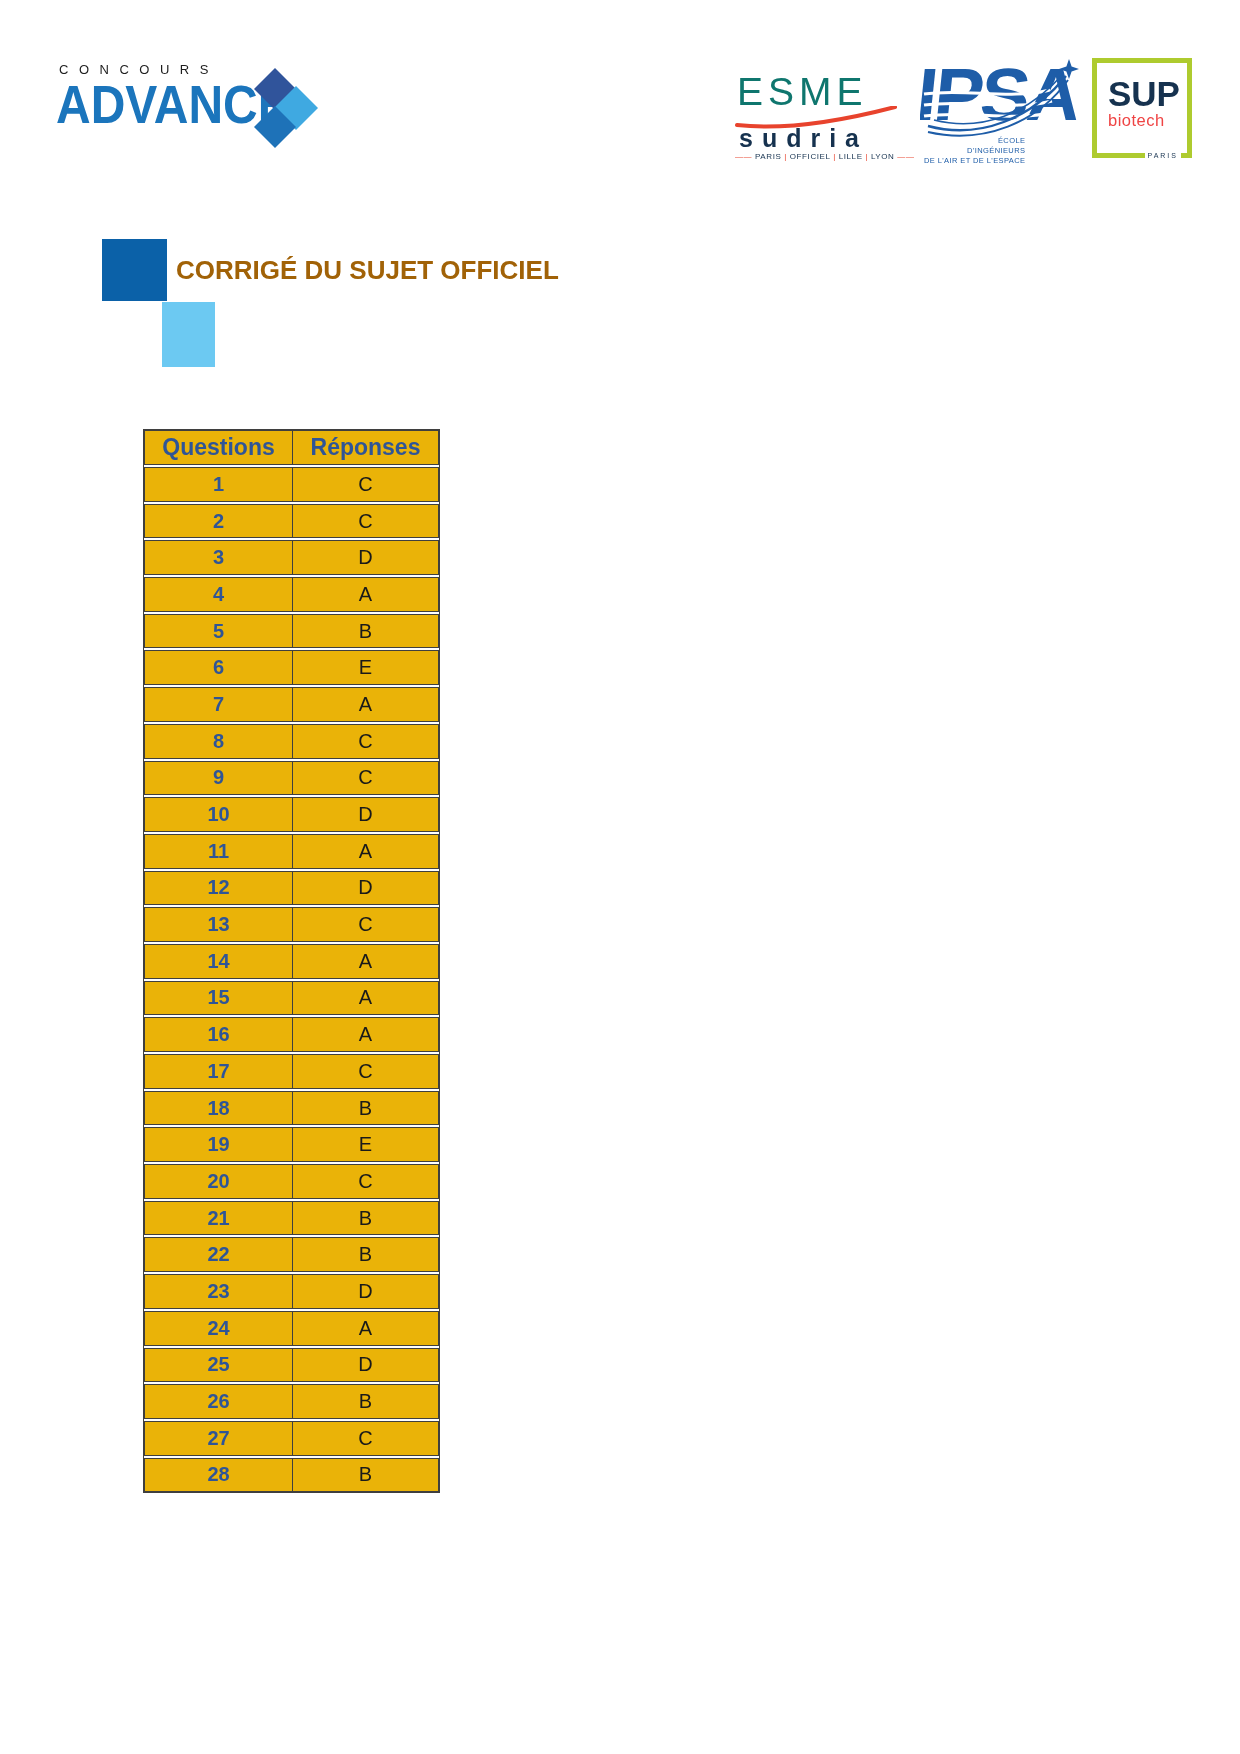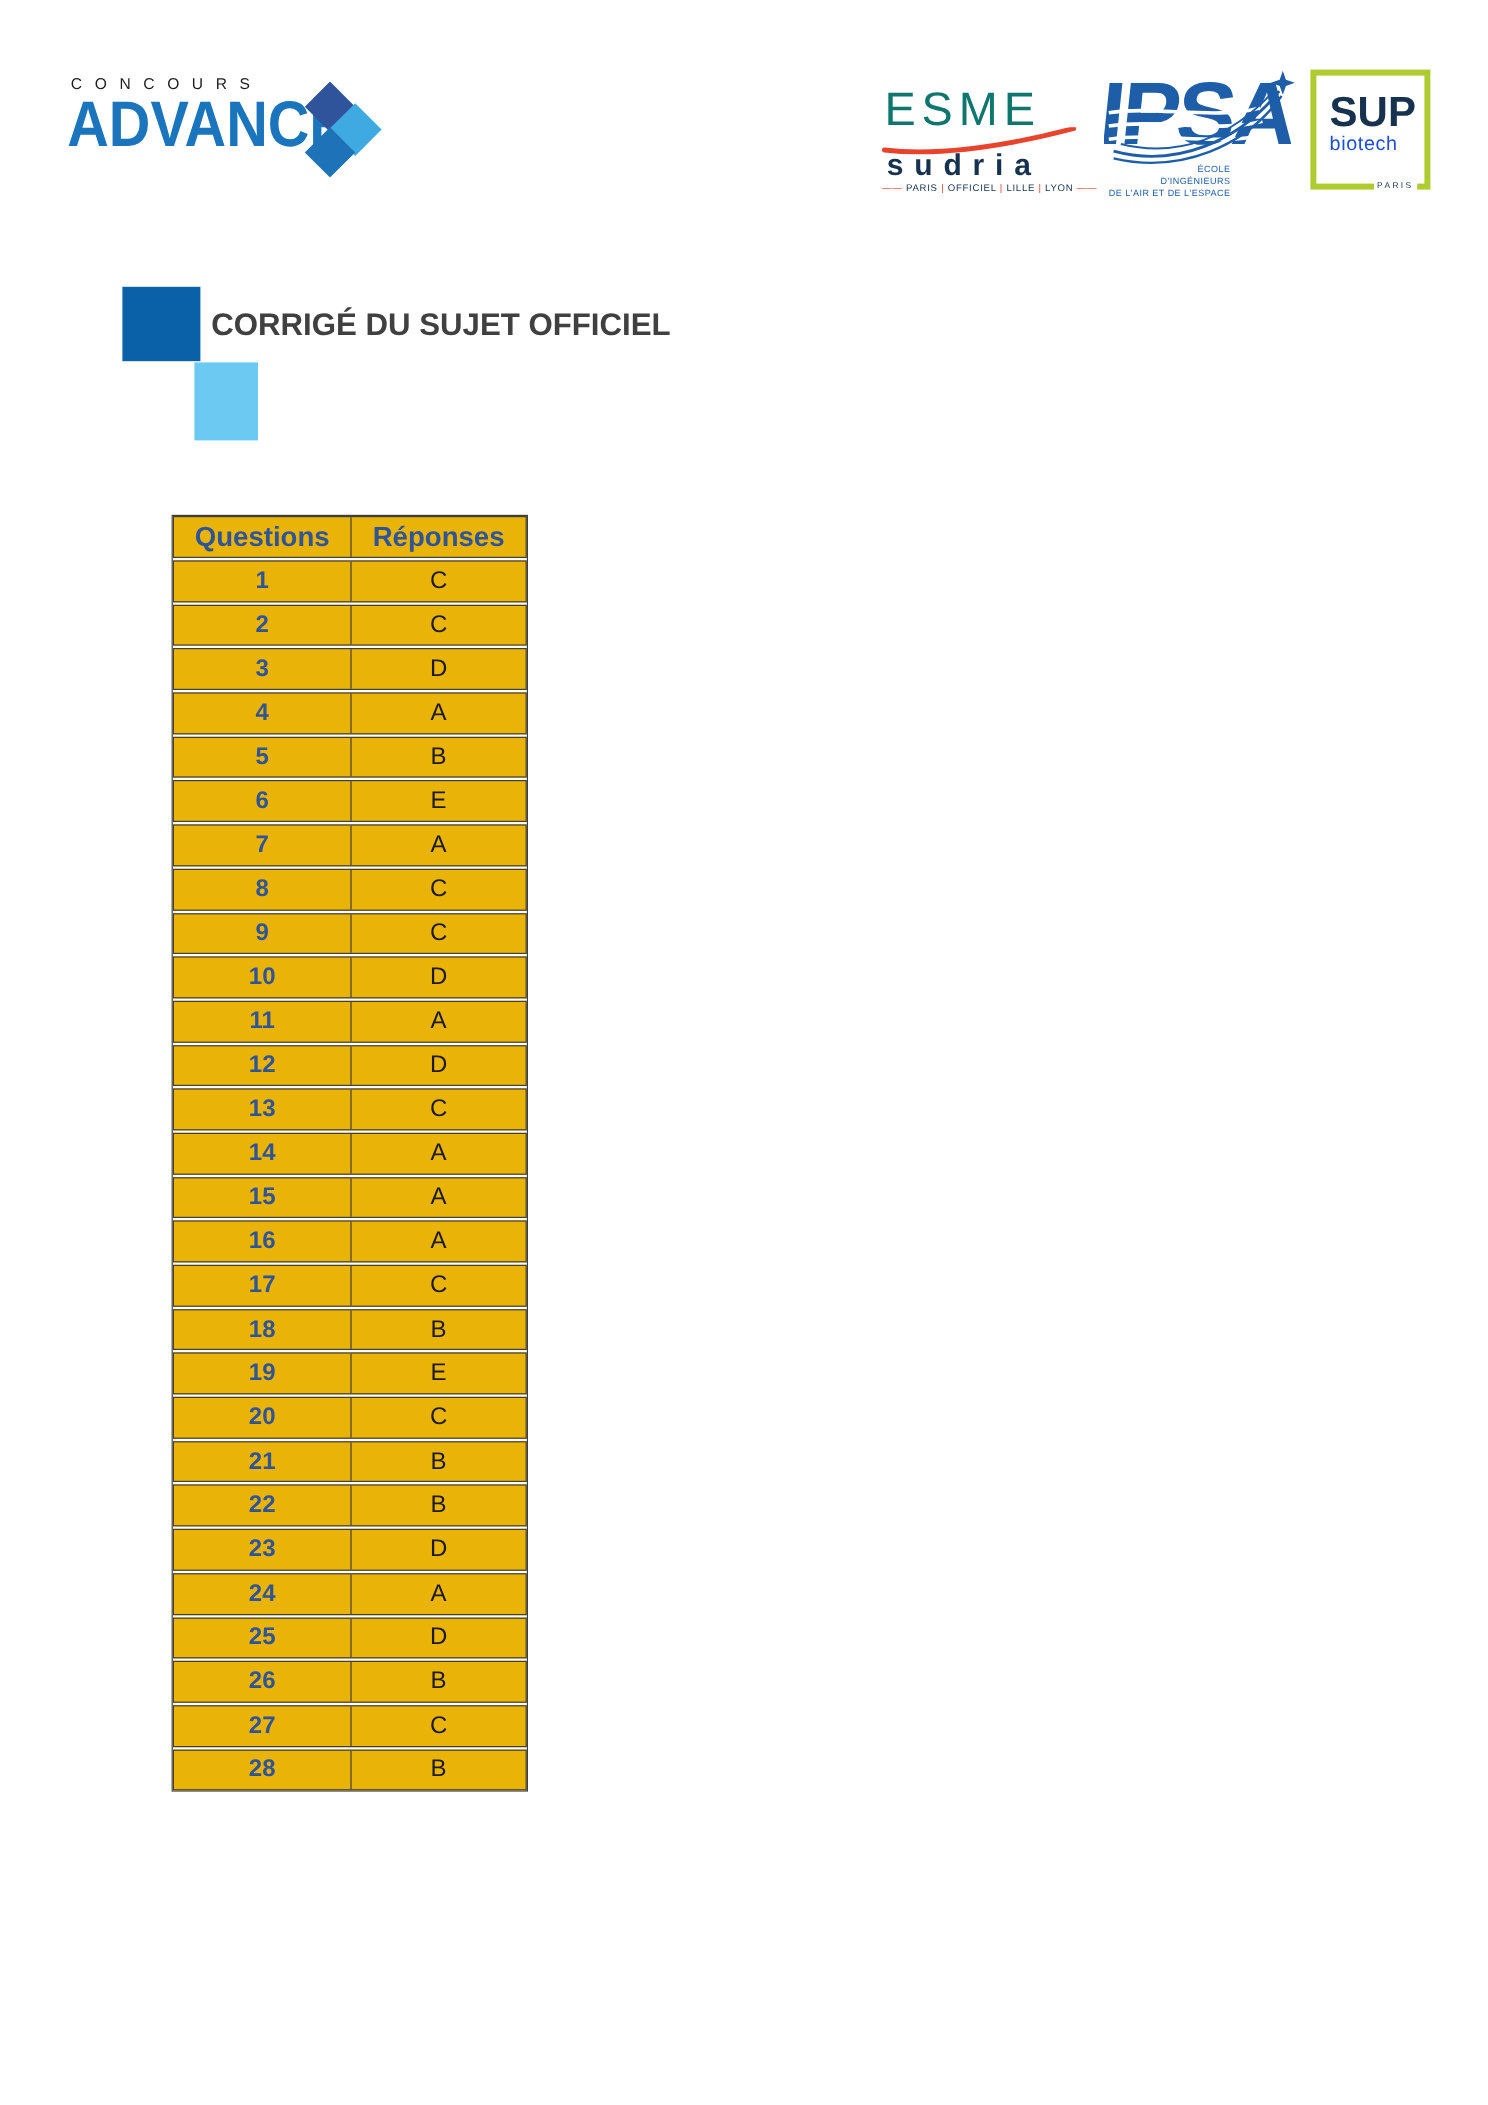--- a/index.html
+++ b/index.html
@@ -65,34 +65,34 @@
   .sup-logo {
     left: 1092px; top: 58px; width: 100px; height: 100px;
     border: 5px solid #aecb2f; background: #ffffff;
   }
   .sup-name {
     position: absolute; left: 11px; top: 13px;
     font-size: 35px; font-weight: 600; color: #16324f; line-height: 1;
   }
   .sup-brand {
     position: absolute; left: 11px; top: 48px;
-    font-size: 16.5px; font-weight: 500; color: #1d4ed8; letter-spacing: 0.5px; text-align: right;
+    font-size: 16.5px; font-weight: 500; color: #ef4444; letter-spacing: 0.5px; text-align: right;
   }
   .sup-city {
     position: absolute; right: 6px; bottom: -6px;
     font-size: 7px; color: #16324f; letter-spacing: 2px;
     background: #ffffff; padding: 0 3px;
   }
 
   
   .sq-dark { left: 102px; top: 239px; width: 65px; height: 62px; background: #0b61a8; }
   .sq-light { left: 162px; top: 302px; width: 53px; height: 65px; background: #6cc9f2; }
   .title-1 {
     left: 176px; top: 255px;
-    font-size: 26px; font-weight: 700; color: #404040; white-space: nowrap;
+    font-size: 26px; font-weight: 700; color: #a16207; white-space: nowrap;
   }
   .title-2 {
     left: 222px; top: 322px;
     font-size: 26px; font-weight: 700; color: #141414; white-space: nowrap;
   }
 
   
   .answer-table {
     left: 143px; top: 429px; width: 297px;
     border: 1px solid #3f3f3f;

